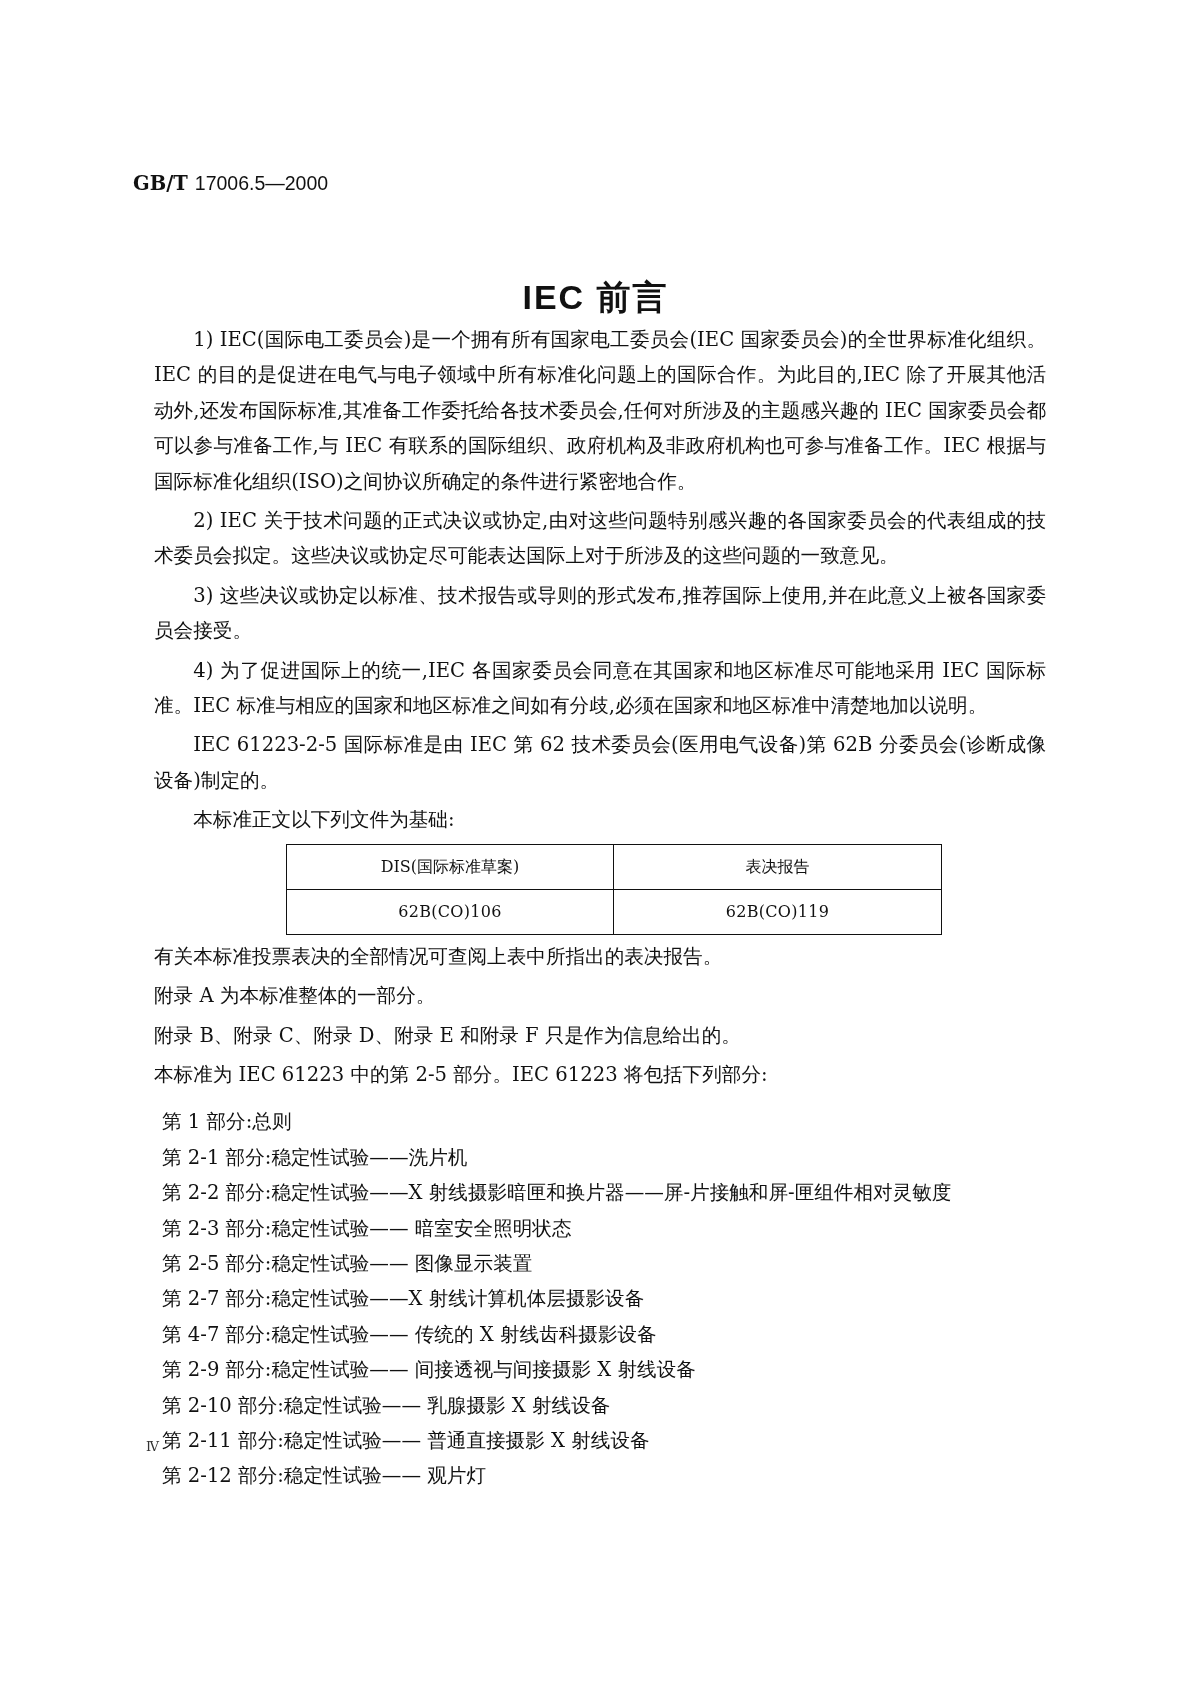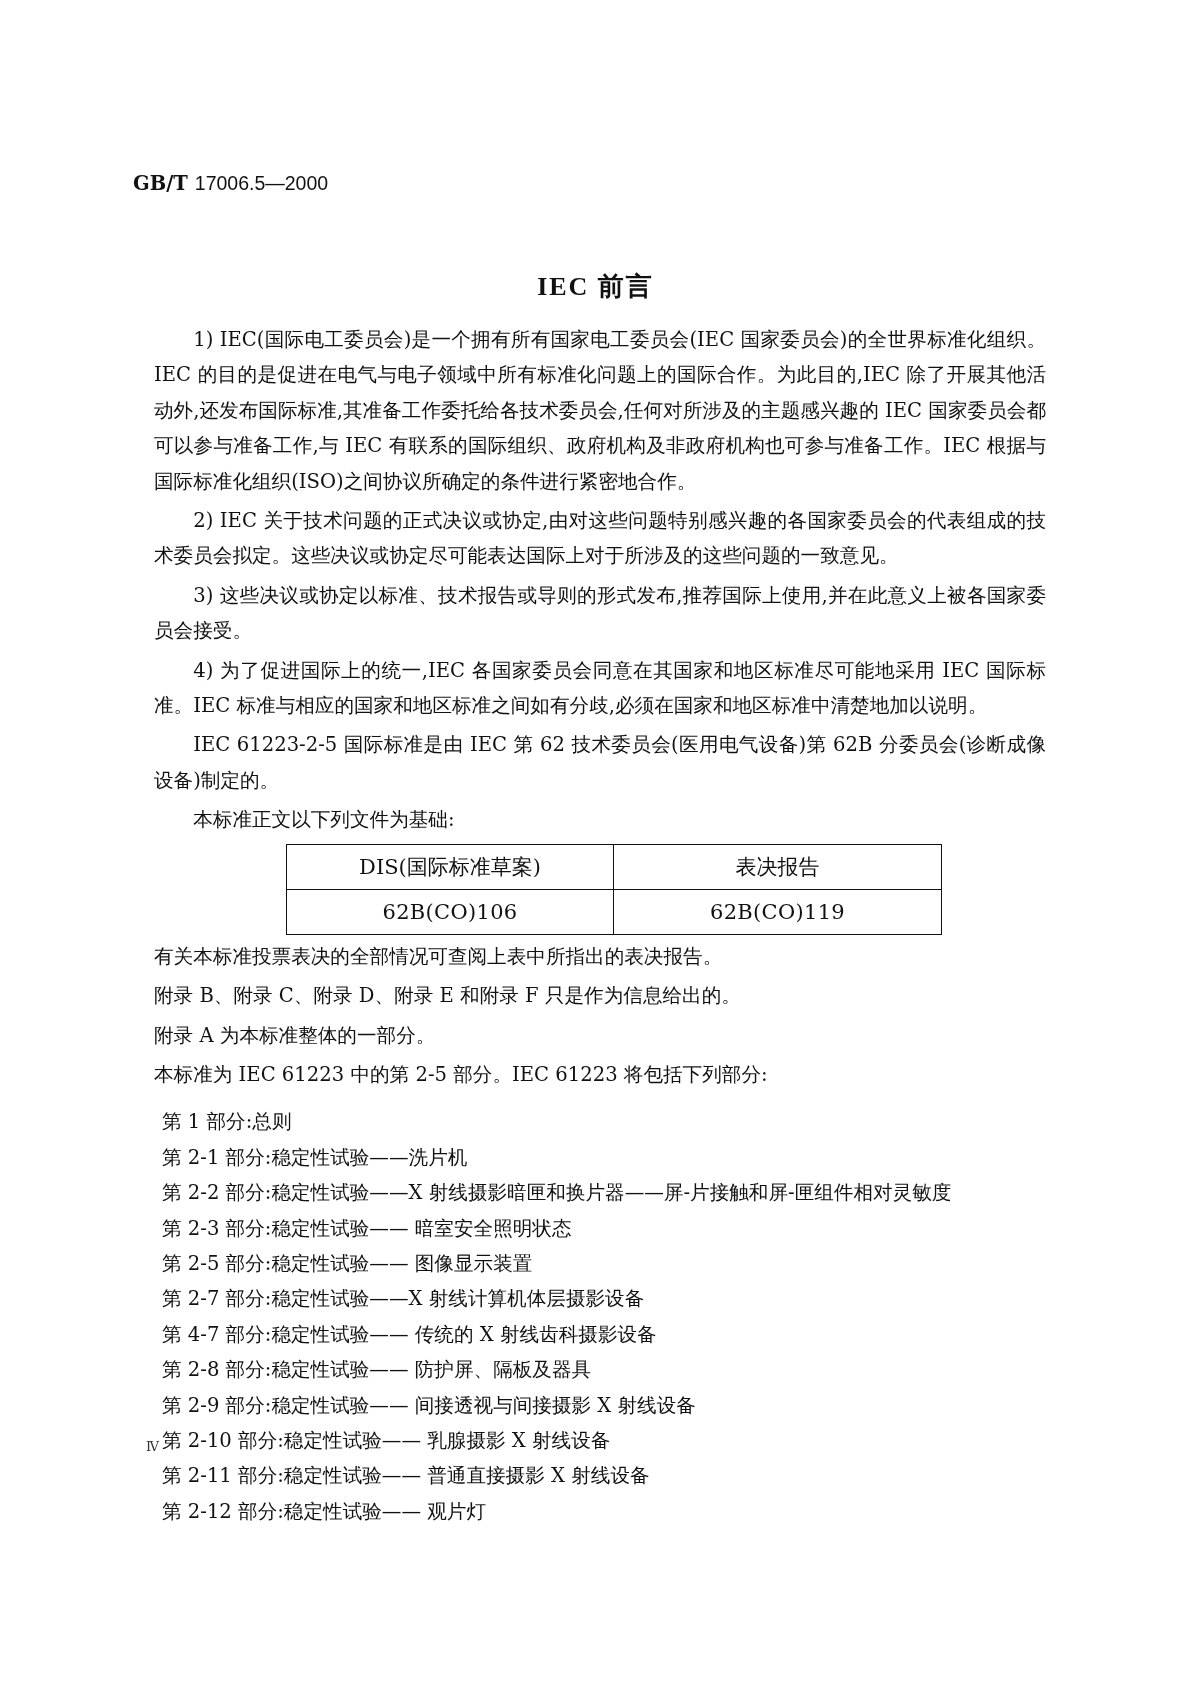--- a/index.html
+++ b/index.html
@@ -44,24 +44,24 @@
     margin-left: 7px;
   }
 
   
   .doc-title {
     position: absolute;
     left: 0;
     top: 252px;
     width: 1191px;
     text-align: center;
-    font-size: 26px;
+    font-size: 34px;
     font-weight: bold;
     letter-spacing: 2px;
-    font-family: Liberation Serif, serif;
+    font-family: Liberation Sans, sans-serif;
   }
 
   
   .body-block {
     position: absolute;
     left: 150px;
     top: 318px;
     width: 900px;
     font-size: 19.6px;
     line-height: 35.4px;
@@ -87,21 +87,21 @@
   }
   table.basis-table {
     border-collapse: collapse;
     width: 637px;
     margin-left: 28px;
     table-layout: fixed;
   }
   table.basis-table td {
     border: 1.6px solid #111111;
     text-align: center;
-    font-size: 21px;
+    font-size: 16px;
     height: 44px;
     line-height: 44px;
     padding: 0 4px;
   }
   table.basis-table td.col-a { width: 318px; }
   table.basis-table td.col-b { width: 319px; }
   table.basis-table td.val {
     font-family: "DejaVu Serif", "Liberation Serif", serif;
     letter-spacing: 0.3px;
   }
@@ -157,33 +157,32 @@
           </tr>
           <tr>
             <td class="col-a val">62B(CO)106</td>
             <td class="col-b val">62B(CO)119</td>
           </tr>
         </tbody>
       </table>
     </div>
 
     <p class="para noindent">有关本标准投票表决的全部情况可查阅上表中所指出的表决报告。</p>
+    <p class="para noindent">附录 A 为本标准整体的一部分。</p>
     <p class="para noindent">附录 B、附录 C、附录 D、附录 E 和附录 F 只是作为信息给出的。</p>
-    <p class="para noindent">附录 A 为本标准整体的一部分。</p>
     <p class="para noindent">本标准为 IEC 61223 中的第 2-5 部分。IEC 61223 将包括下列部分:</p>
 
     <div class="parts-list">
       <p class="part">第 1 部分:总则</p>
       <p class="part">第 2-1 部分:稳定性试验——洗片机</p>
       <p class="part">第 2-2 部分:稳定性试验——X 射线摄影暗匣和换片器——屏-片接触和屏-匣组件相对灵敏度</p>
       <p class="part">第 2-3 部分:稳定性试验—— 暗室安全照明状态</p>
       <p class="part">第 2-5 部分:稳定性试验—— 图像显示装置</p>
       <p class="part">第 2-7 部分:稳定性试验——X 射线计算机体层摄影设备</p>
       <p class="part">第 4-7 部分:稳定性试验—— 传统的 X 射线齿科摄影设备</p>
-      <p class="part">第 2-8 部分:稳定性试验—— 防护屏、隔板及器具</p>
       <p class="part">第 2-9 部分:稳定性试验—— 间接透视与间接摄影 X 射线设备</p>
       <p class="part">第 2-10 部分:稳定性试验—— 乳腺摄影 X 射线设备</p>
       <p class="part">第 2-11 部分:稳定性试验—— 普通直接摄影 X 射线设备</p>
       <p class="part">第 2-12 部分:稳定性试验—— 观片灯</p>
     </div>
 
   </div>
 
   <div class="page-number">Ⅳ</div>
 

